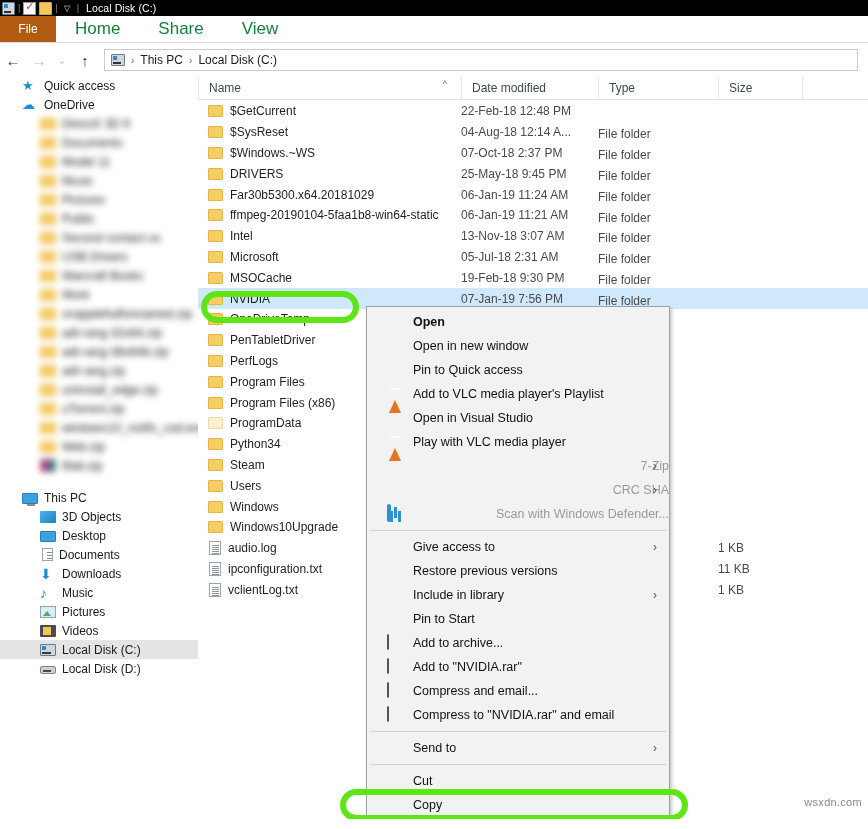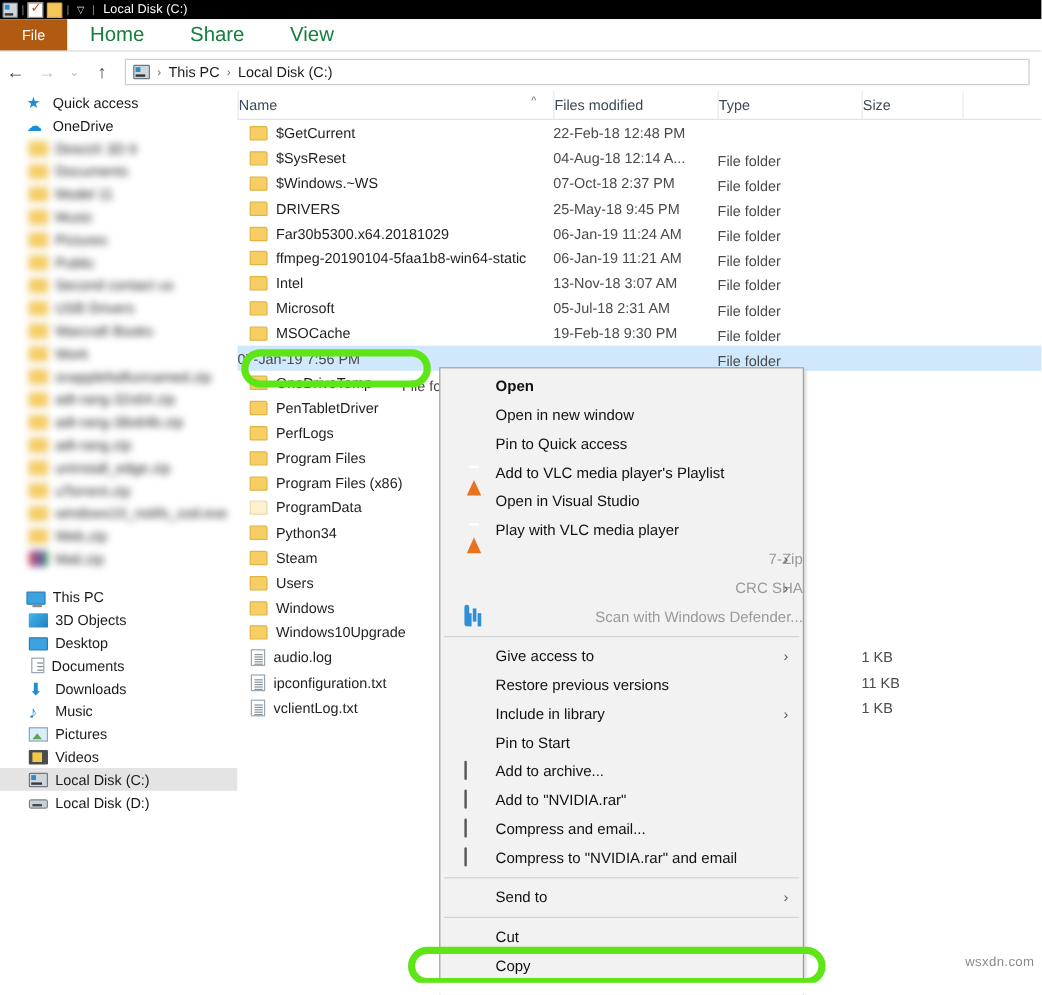--- a/index.html
+++ b/index.html
@@ -70,21 +70,21 @@
 
   
   .navpane {
     position: absolute; left: 0; top: 76px; width: 198px; height: 753px;
     background: #ffffff; overflow: hidden;
   }
   .nav-item {
     height: 19px; display: flex; align-items: center; gap: 6px;
     font-size: 12px; color: #1b1b1b; padding-left: 22px; white-space: nowrap;
   }
-  .nav-item.l2 { padding-left: 24px; }
+  .nav-item.l2 { padding-left: 40px; }
   .nav-item.selected { background: #e4e4e4; }
   .nav-gap { height: 13px; }
   .nav-ico { width: 16px; height: 14px; flex: none; position: relative; }
   .nav-blur { filter: blur(3.2px); }
 
   .i-star{ color:#1a8fd6; font-size:13px; line-height:14px;}
   .i-cloud{ color:#1a8fd6; font-size:13px; line-height:14px;}
   .i-folder{ background:#f7ce63; border:1px solid #e0b544; border-radius:1px; height:12px; margin-top:1px;}
   .i-pc{ background:#3da2e0; border:1px solid #2a7fb5; height:11px; border-radius:1px; margin-top:1px;}
   .i-pc::after{content:"";position:absolute;left:4px;bottom:-3px;width:8px;height:2px;background:#8d8d8d;}
@@ -107,21 +107,21 @@
   .i-hdd2::after{content:"";position:absolute;left:2px;bottom:1px;width:8px;height:2px;background:#4a4a4a;}
   .i-blurcolor{ background:linear-gradient(90deg,#d94f4f,#7a4fa8,#3aa05a); height:13px; border-radius:2px;}
 
   
   .listpane { position: absolute; left: 198px; top: 76px; width: 670px; height: 753px; background:#fff; }
   .colhead {
     position:absolute; left:0; top:0; width:670px; height:24px;
     display:flex; align-items:center; font-size:12px; color:#3b4a56;
     border-bottom:1px solid #e2e2e2;
   }
-  .colhead .ch { position:relative; height:24px; display:flex; align-items:center; 
+  .colhead .ch { position:relative; height:24px; display:flex; align-items:center; padding-left:10px;
     border-left:1px solid #e8e8e8; }
   .ch-name { width:263px; }
   .ch-date { width:137px; }
   .ch-type { width:120px; }
   .ch-size { width:84px; }
   .sort-caret { position:absolute; right:14px; top:3px; color:#5b7383; font-size:9px; }
 
   .rows { position:absolute; left:0; top:25px; width:670px; }
   .row { height:20.8px; display:flex; align-items:center; font-size:12px; color:#1f1f1f; }
   .row.selected { background:#cfe8fb; }
@@ -350,21 +350,21 @@
         <span>Local Disk (D:)</span>
       </div>
     </div>
 
   <div class="listpane">
     <div class="colhead">
       <div class="ch ch-name">
         <span>Name</span>
         <span class="sort-caret">^</span>
       </div>
-      <div class="ch ch-date">Files modified</div>
+      <div class="ch ch-date">Date modified</div>
       <div class="ch ch-type">Type</div>
       <div class="ch ch-size">Size</div>
       <div class="ch" style="width:60px"></div>
     </div>
     <div class="rows" id="rows">
         <div class="row">
           <div class="c-name">
             <span class="f-ico"></span>
             <span>$GetCurrent</span>
           </div>
@@ -438,20 +438,24 @@
         <div class="row">
           <div class="c-name">
             <span class="f-ico"></span>
             <span>MSOCache</span>
           </div>
           <div class="c-date">19-Feb-18 9:30 PM</div>
           <div class="c-type">File folder</div>
           <div class="c-size"></div>
         </div>
         <div class="row selected">
+          <div class="c-name">
+            <span class="f-ico"></span>
+            <span>NVIDIA</span>
+          </div>
           <div class="c-date">07-Jan-19 7:56 PM</div>
           <div class="c-type">File folder</div>
           <div class="c-size"></div>
         </div>
         <div class="row">
           <div class="c-name">
             <span class="f-ico"></span>
             <span>OneDriveTemp</span>
           </div>
           <div class="c-date"></div>

